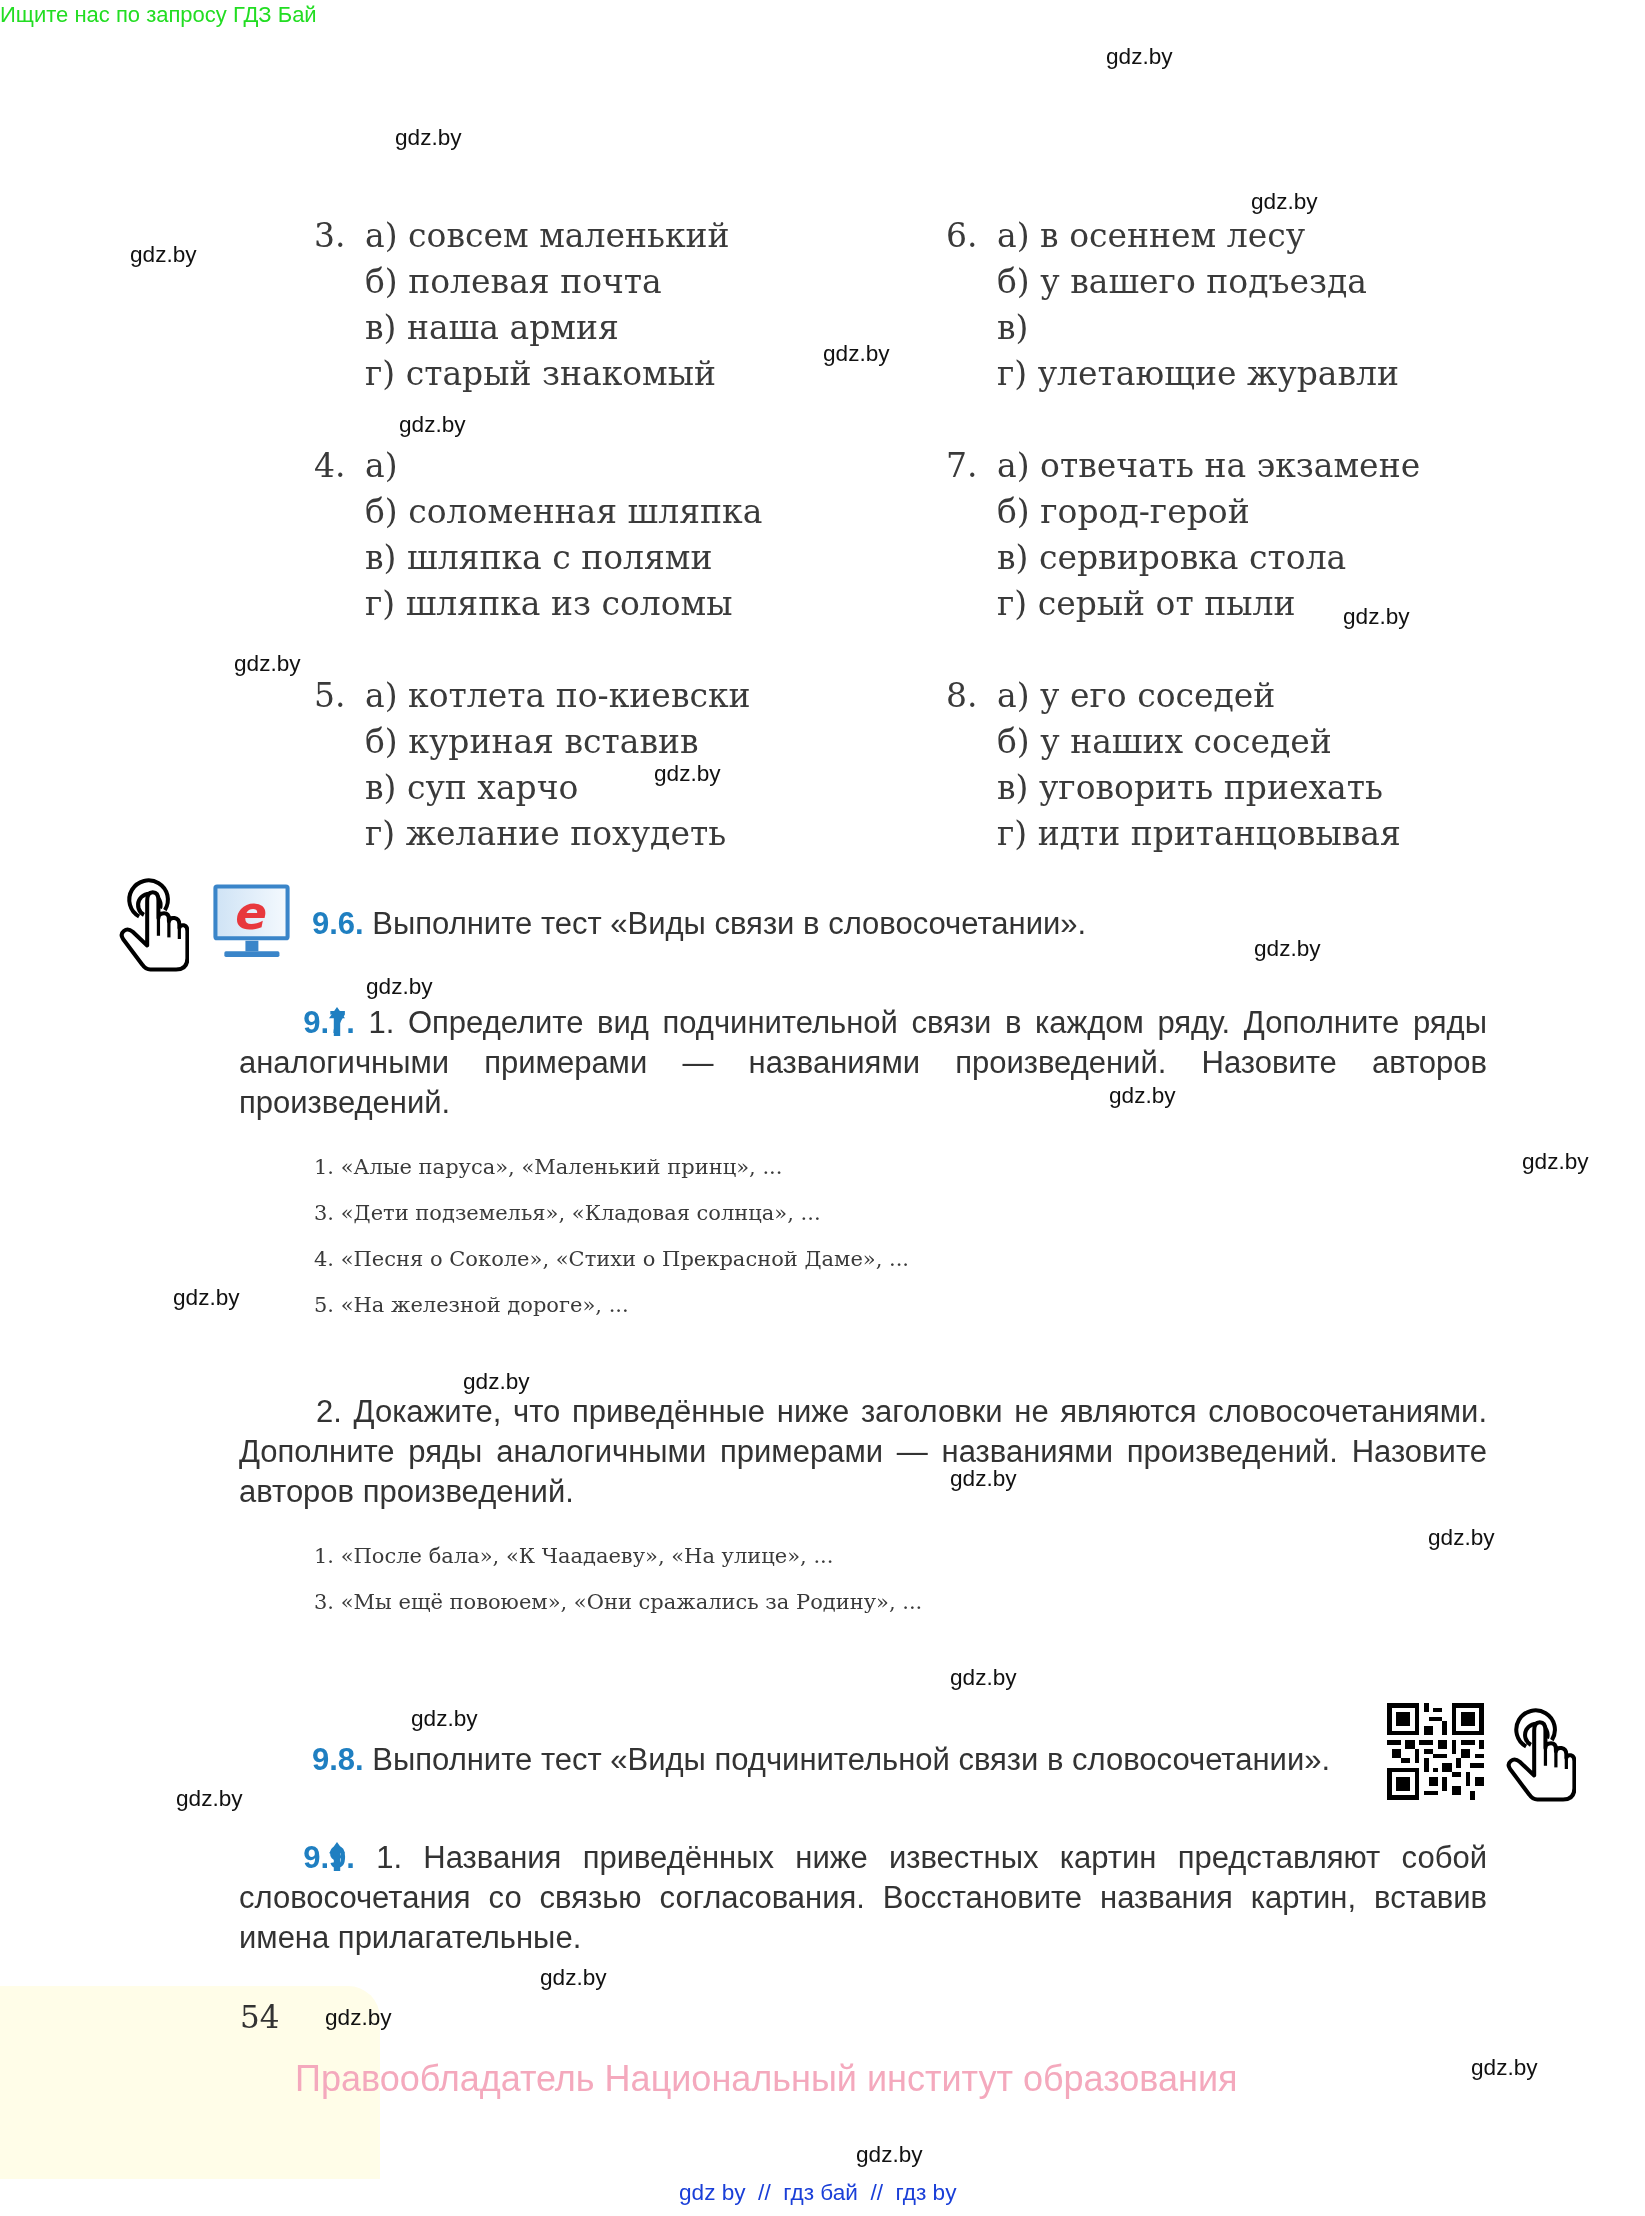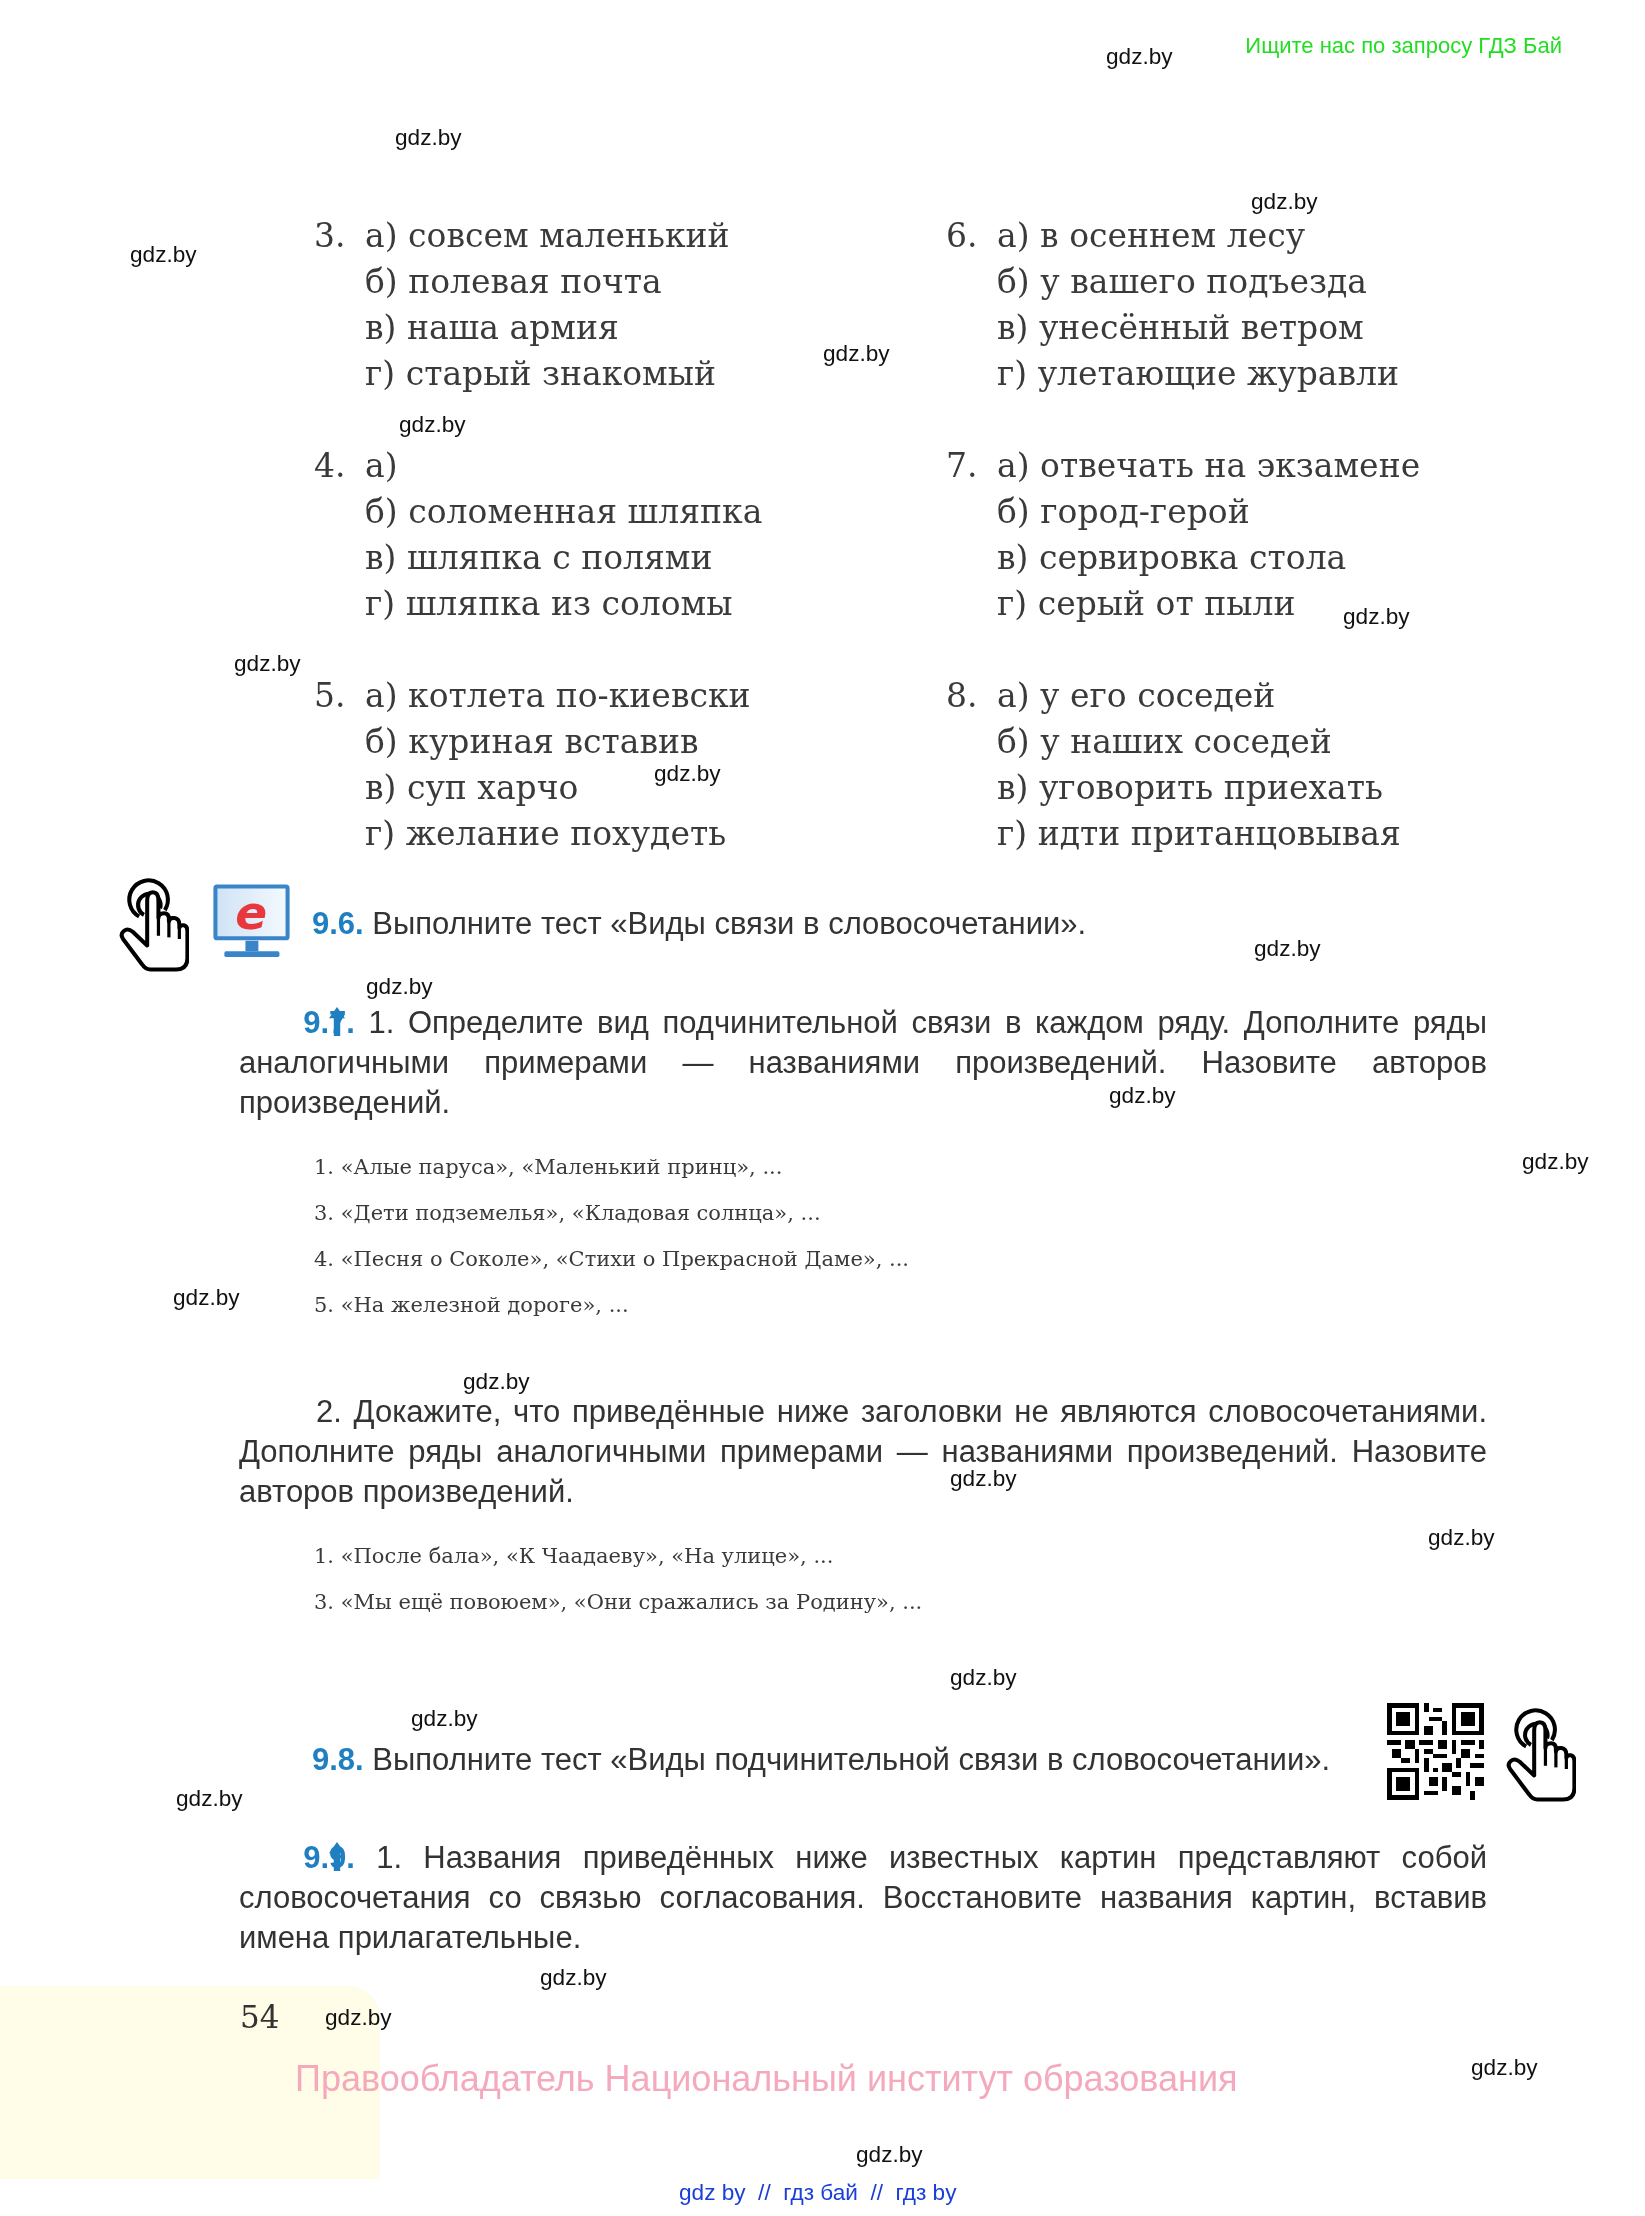--- a/index.html
+++ b/index.html
@@ -3,22 +3,22 @@
 <meta charset="utf-8">
 <style>
   html, body { margin: 0; padding: 0; }
   body {
     width: 1645px; height: 2216px; position: relative; overflow: hidden;
     background: #ffffff; color: #333333;
     font-family: "Liberation Sans", sans-serif;
   }
   .abs { position: absolute; }
   .top-banner {
-    left: 0; width: 1562px; top: 1.6px; text-align: right;
-    color: #22dd22; font-size: 22px; font-family: "Liberation Sans", sans-serif; margin-top: 31px;
+    left: 0; width: 1562px; top: 1.6px; text-align: left;
+    color: #22dd22; font-size: 22px; font-family: "Liberation Sans", sans-serif;
   }
   .wm { font-size: 22.6px; color: #111; font-family: "Liberation Sans", sans-serif; white-space: nowrap; }
   .serif { font-family: "DejaVu Serif", "Liberation Serif", serif; color: #3a3a3a; }
   .group { font-size: 33px; line-height: 46px; white-space: nowrap; }
   .group .row { display: flex; }
   .group .num { width: 51px; display: inline-block; }
   .group .let { display: inline-block; }
   .sans-text { font-family: "Liberation Sans", sans-serif; color: #333; font-size: 31px; line-height: 40px; }
   .task-num { color: #1f7fc1; font-weight: bold; }
   .justify { text-align: justify; }
@@ -79,21 +79,21 @@
 <div class="abs group serif" style="left:314px;top:673px">
   <div class="row"><span class="num">5.</span><span class="let">а)</span>&nbsp;<span>котлета по-киевски</span></div>
   <div class="row"><span class="num"></span><span class="let">б)</span>&nbsp;<span>куриная вставив</span></div>
   <div class="row"><span class="num"></span><span class="let">в)</span>&nbsp;<span>суп харчо</span></div>
   <div class="row"><span class="num"></span><span class="let">г)</span>&nbsp;<span>желание похудеть</span></div>
 </div>
 
 <div class="abs group serif" style="left:946px;top:213px">
   <div class="row"><span class="num">6.</span><span class="let">а)</span>&nbsp;<span>в осеннем лесу</span></div>
   <div class="row"><span class="num"></span><span class="let">б)</span>&nbsp;<span>у вашего подъезда</span></div>
-  <div class="row"><span class="num"></span><span class="let">в)</span>&nbsp;<span>унесённый ветром</span></div>
+  <div class="row"><span class="num"></span><span class="let">в)</span>&nbsp;</div>
   <div class="row"><span class="num"></span><span class="let">г)</span>&nbsp;<span>улетающие журавли</span></div>
 </div>
 
 <div class="abs group serif" style="left:946px;top:443px">
   <div class="row"><span class="num">7.</span><span class="let">а)</span>&nbsp;<span>отвечать на экзамене</span></div>
   <div class="row"><span class="num"></span><span class="let">б)</span>&nbsp;<span>город-герой</span></div>
   <div class="row"><span class="num"></span><span class="let">в)</span>&nbsp;<span>сервировка стола</span></div>
   <div class="row"><span class="num"></span><span class="let">г)</span>&nbsp;<span>серый от пыли</span></div>
 </div>
 

